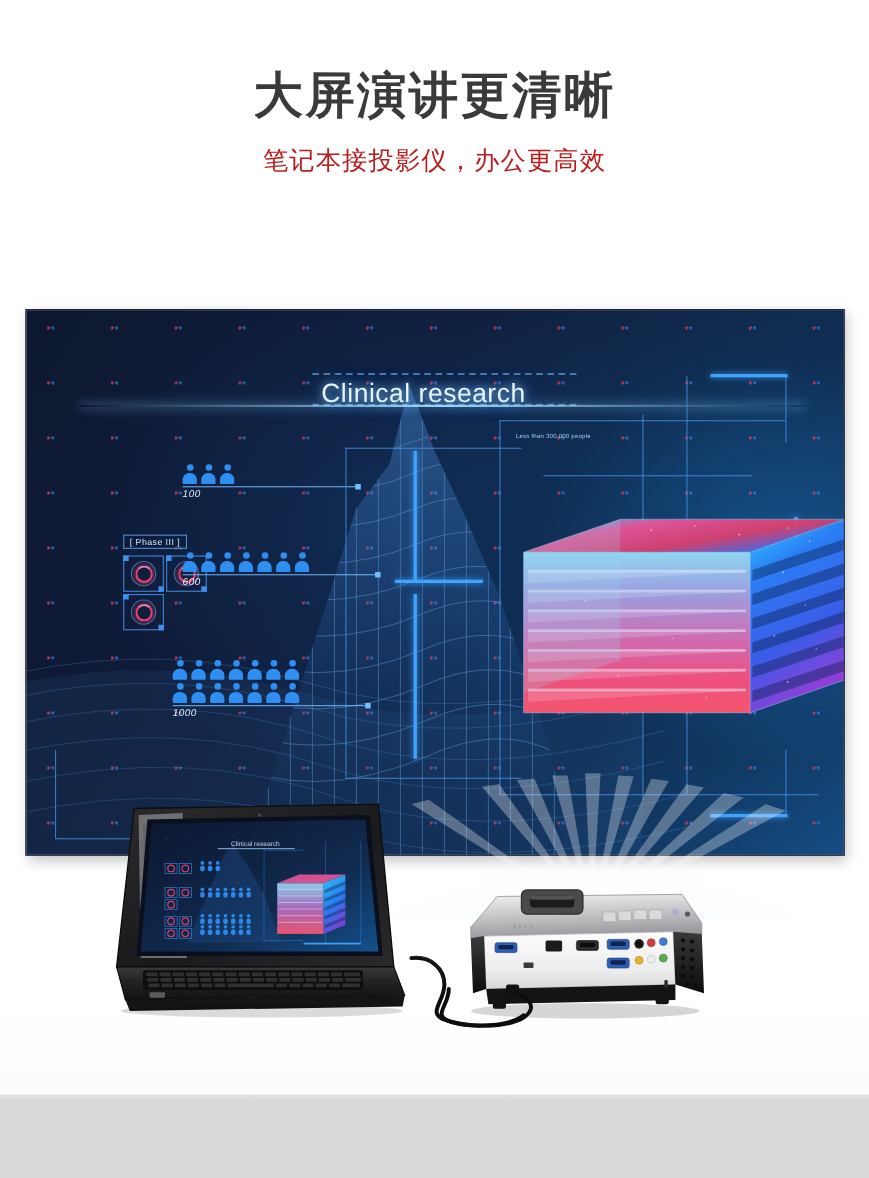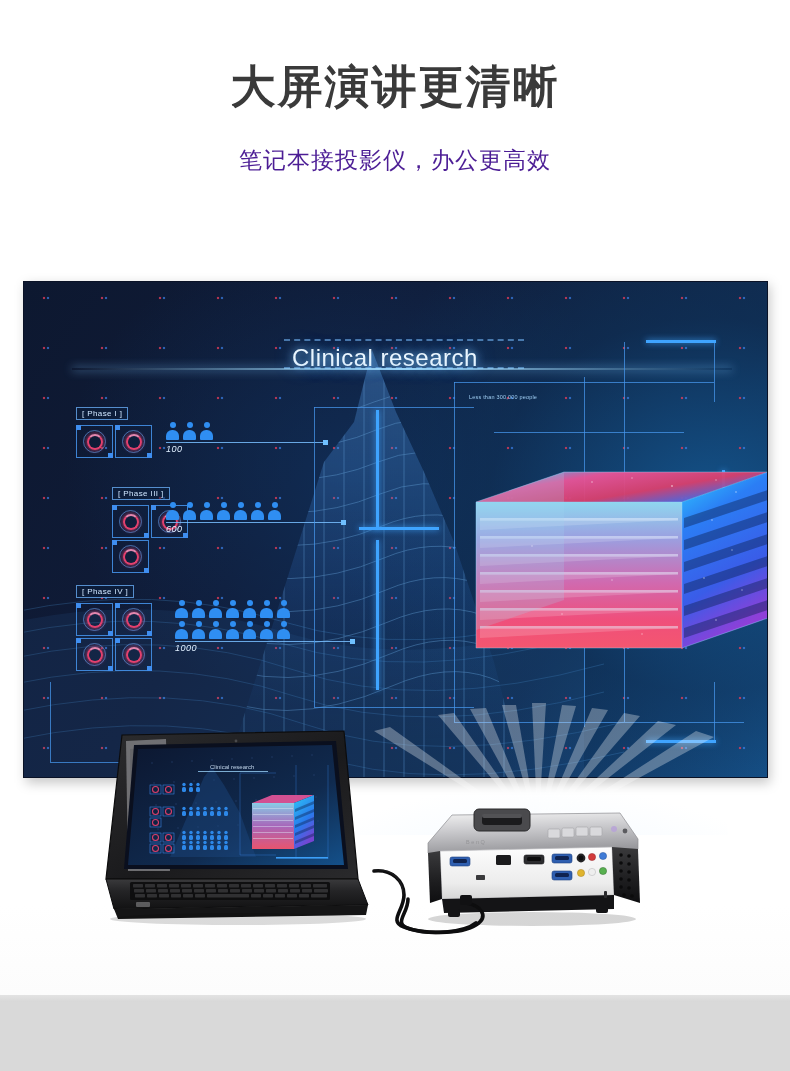--- a/index.html
+++ b/index.html
@@ -21,23 +21,23 @@
     text-align: center;
   }
   .main-title {
     font-size: 45px;
     font-weight: bold;
     color: #3a3a3a;
     letter-spacing: 2px;
     line-height: 1.15;
   }
   .sub-title {
-    margin-top: 32px;
+    margin-top: 18px;
     font-size: 23px;
-    color: #4c1d95;
+    color: #b91c1c;
     letter-spacing: 1px;
   }
 
   
   .stage {
     position: absolute;
     left: 0; top: 245px;
     width: 790px; height: 826px;
     background: #ffffff;
     overflow: hidden;
@@ -283,35 +283,20 @@
         <path d="M-10 340 Q130 310 260 350 T560 340 L560 497 L-10 497 Z"></path>
       </g>
     </svg>
 
     <div class="screen-title-wrap">
       <div class="title-dashes"></div>
       <div class="screen-title">Clinical research</div>
       <div class="title-beam"></div>
     </div>
 
-    <div class="phase-row" style="left:52px; top:120px;">
-      <div class="phase-label">[ Phase I ]</div>
-      <div class="dials">
-        <div class="dial">
-            <div class="ring-outer">
-              <div class="ring-inner"></div>
-            </div>
-          </div>
-        <div class="dial">
-            <div class="ring-outer">
-              <div class="ring-inner"></div>
-            </div>
-          </div>
-      </div>
-    </div>
     <div class="people-block" style="left:142px; top:140px; width:160px;">
       <div class="people-row">
         <div class="person">
             <div class="head"></div>
             <div class="body"></div>
           </div>
         <div class="person">
             <div class="head"></div>
             <div class="body"></div>
           </div>
@@ -372,46 +357,21 @@
           </div>
         <div class="person">
             <div class="head"></div>
             <div class="body"></div>
           </div>
       </div>
       <div class="axis" style="width:178px;"></div>
       <div class="axis-val">600</div>
     </div>
 
-    <div class="phase-row" style="left:52px; top:298px;">
-      <div class="phase-label">[ Phase IV ]</div>
-      <div class="dials">
-        <div class="dial">
-            <div class="ring-outer">
-              <div class="ring-inner"></div>
-            </div>
-          </div>
-        <div class="dial">
-            <div class="ring-outer">
-              <div class="ring-inner"></div>
-            </div>
-          </div>
-        <div class="dial">
-            <div class="ring-outer">
-              <div class="ring-inner"></div>
-            </div>
-          </div>
-        <div class="dial">
-            <div class="ring-outer">
-              <div class="ring-inner"></div>
-            </div>
-          </div>
-      </div>
-    </div>
-    <div class="people-block" style="left:151px; top:318px; width:178px;">
+    <div class="people-block" style="left:133px; top:318px; width:178px;">
       <div class="people-row">
         <div class="person">
             <div class="head"></div>
             <div class="body"></div>
           </div>
         <div class="person">
             <div class="head"></div>
             <div class="body"></div>
           </div>
         <div class="person">

